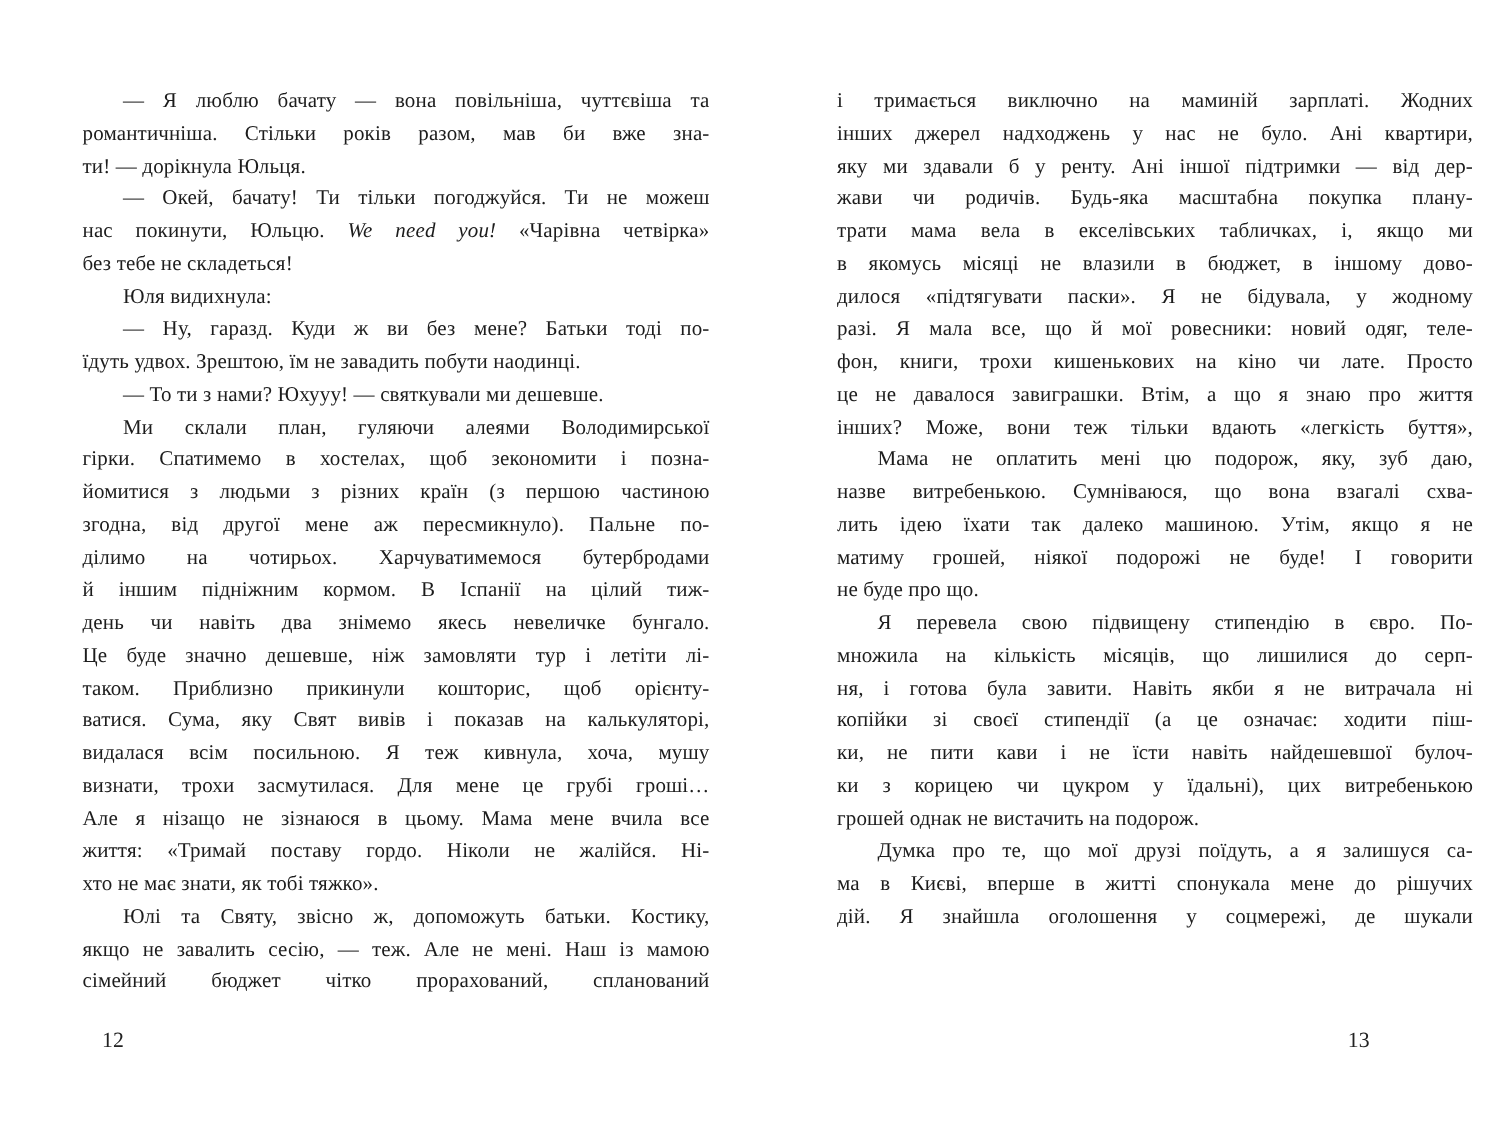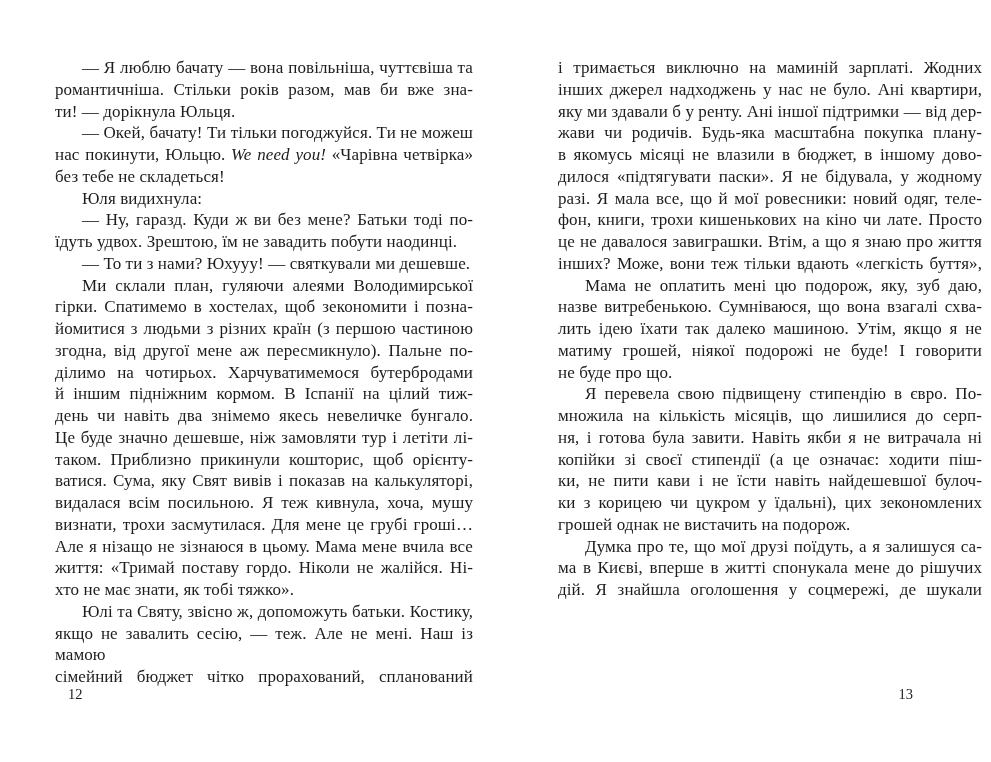--- a/index.html
+++ b/index.html
@@ -25,21 +25,21 @@
   }
   .page-left {
     left: 55px;
     width: 418px;
   }
   .page-right {
     left: 558px;
     width: 424px;
   }
   .line {
-    font-size: 17px;
+    font-size: 14px;
     line-height: 21.75px;
     color: #1c1c1c;
     text-align: justify;
     text-align-last: justify;
     letter-spacing: 0.1px;
   }
   .line.lastline {
     text-align-last: left;
   }
   .line.indent {
@@ -96,37 +96,38 @@
       <div class="line lastline">хто не має знати, як тобі тяжко».</div>
       <div class="line indent">Юлі та Святу, звісно ж, допоможуть батьки. Костику,</div>
       <div class="line">якщо не завалить сесію, — теж. Але не мені. Наш із мамою</div>
       <div class="line">сімейний бюджет чітко прорахований, спланований</div>
     </div>
   <div class="page page-right">
       <div class="line">і тримається виключно на маминій зарплаті. Жодних</div>
       <div class="line">інших джерел надходжень у нас не було. Ані квартири,</div>
       <div class="line">яку ми здавали б у ренту. Ані іншої підтримки — від дер-</div>
       <div class="line">жави чи родичів. Будь-яка масштабна покупка плану-</div>
+      <div class="line">трати мама вела в екселівських табличках, і, якщо ми</div>
       <div class="line">в якомусь місяці не влазили в бюджет, в іншому дово-</div>
       <div class="line">дилося «підтягувати паски». Я не бідувала, у жодному</div>
       <div class="line">разі. Я мала все, що й мої ровесники: новий одяг, теле-</div>
       <div class="line">фон, книги, трохи кишенькових на кіно чи лате. Просто</div>
       <div class="line">це не давалося завиграшки. Втім, а що я знаю про життя</div>
       <div class="line">інших? Може, вони теж тільки вдають «легкість буття»,</div>
       <div class="line indent">Мама не оплатить мені цю подорож, яку, зуб даю,</div>
       <div class="line">назве витребенькою. Сумніваюся, що вона взагалі схва-</div>
       <div class="line">лить ідею їхати так далеко машиною. Утім, якщо я не</div>
       <div class="line">матиму грошей, ніякої подорожі не буде! І говорити</div>
       <div class="line lastline">не буде про що.</div>
       <div class="line indent">Я перевела свою підвищену стипендію в євро. По-</div>
       <div class="line">множила на кількість місяців, що лишилися до серп-</div>
       <div class="line">ня, і готова була завити. Навіть якби я не витрачала ні</div>
       <div class="line">копійки зі своєї стипендії (а це означає: ходити піш-</div>
       <div class="line">ки, не пити кави і не їсти навіть найдешевшої булоч-</div>
-      <div class="line">ки з корицею чи цукром у їдальні), цих зекономлених</div>
+      <div class="line">ки з корицею чи цукром у їдальні), цих витребенькою</div>
       <div class="line lastline">грошей однак не вистачить на подорож.</div>
       <div class="line indent">Думка про те, що мої друзі поїдуть, а я залишуся са-</div>
       <div class="line">ма в Києві, вперше в житті спонукала мене до рішучих</div>
       <div class="line">дій. Я знайшла оголошення у соцмережі, де шукали</div>
     </div>
   <div class="pagenum pagenum-left">12</div>
   <div class="pagenum pagenum-right">13</div>
 </div>
 
 </body></html>

